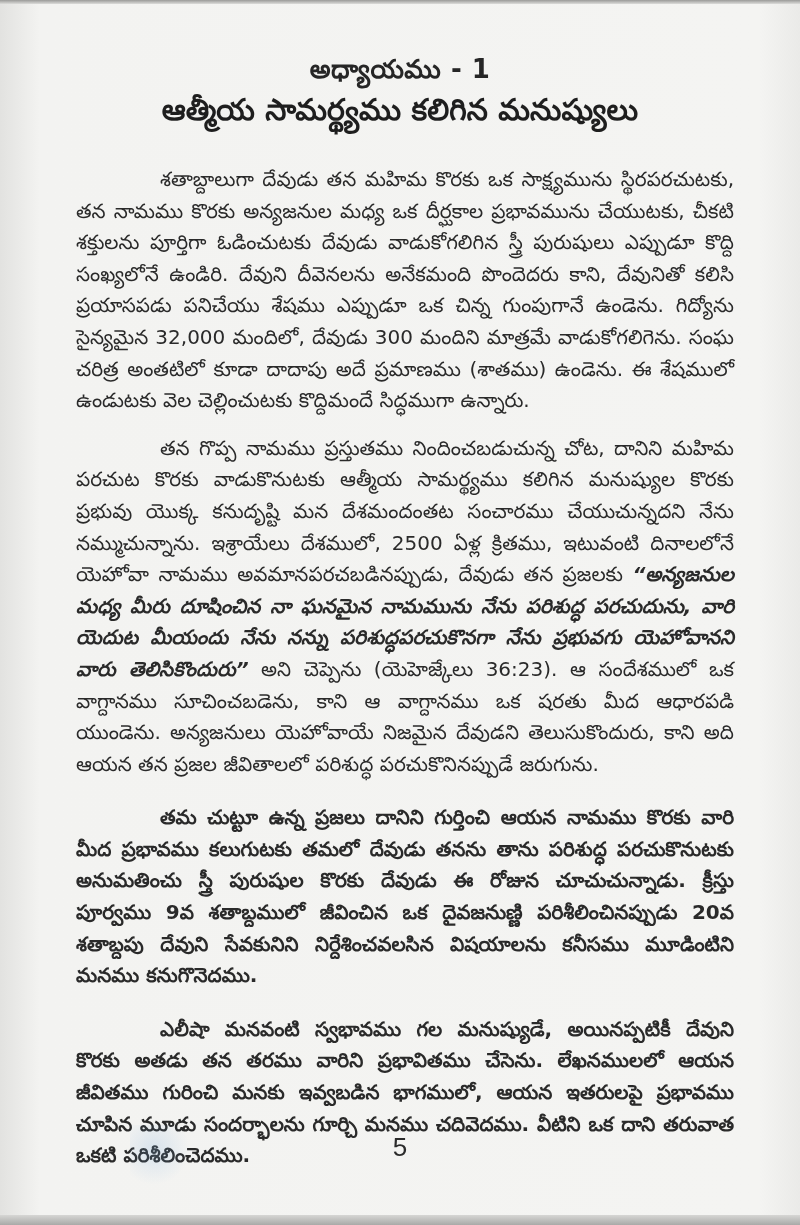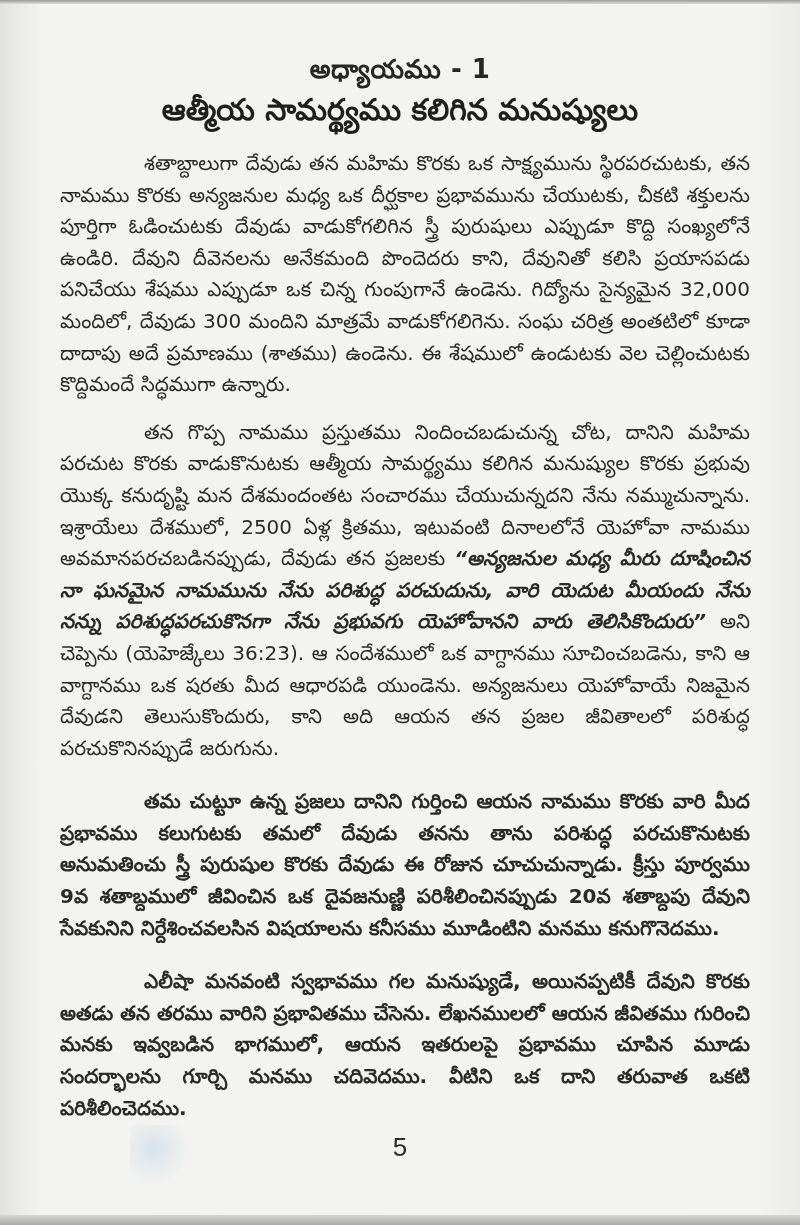--- a/index.html
+++ b/index.html
@@ -33,21 +33,21 @@
     text-align: center; font-weight: bold; font-size: 30px;
     font-family: "DejaVu Sans", sans-serif;
     color: #1e1e1e;
   }
   .body-text {
     position: absolute; left: 60px; top: 148px; width: 690px;
     font-size: 20px; line-height: 31.6px;
     text-align: justify;
     font-family: "DejaVu Sans", sans-serif;
   }
-  .para { margin: 0; text-indent: 84px; }
+  .para { margin: 16px; text-indent: 84px; }
   .para + .para { margin-top: 16px; }
   .para.gap-lg { margin-top: 22px; font-weight: bold; }
   .quote { font-weight: bold; font-style: italic; }
   .page-number {
     position: absolute; left: 0; width: 800px; top: 1132px;
     text-align: center; font-size: 26px;
     font-family: "Liberation Sans", sans-serif; color: #2b2b2b;
   }
   .smudge {
     position: absolute; left: 130px; top: 1125px; width: 60px; height: 60px;

